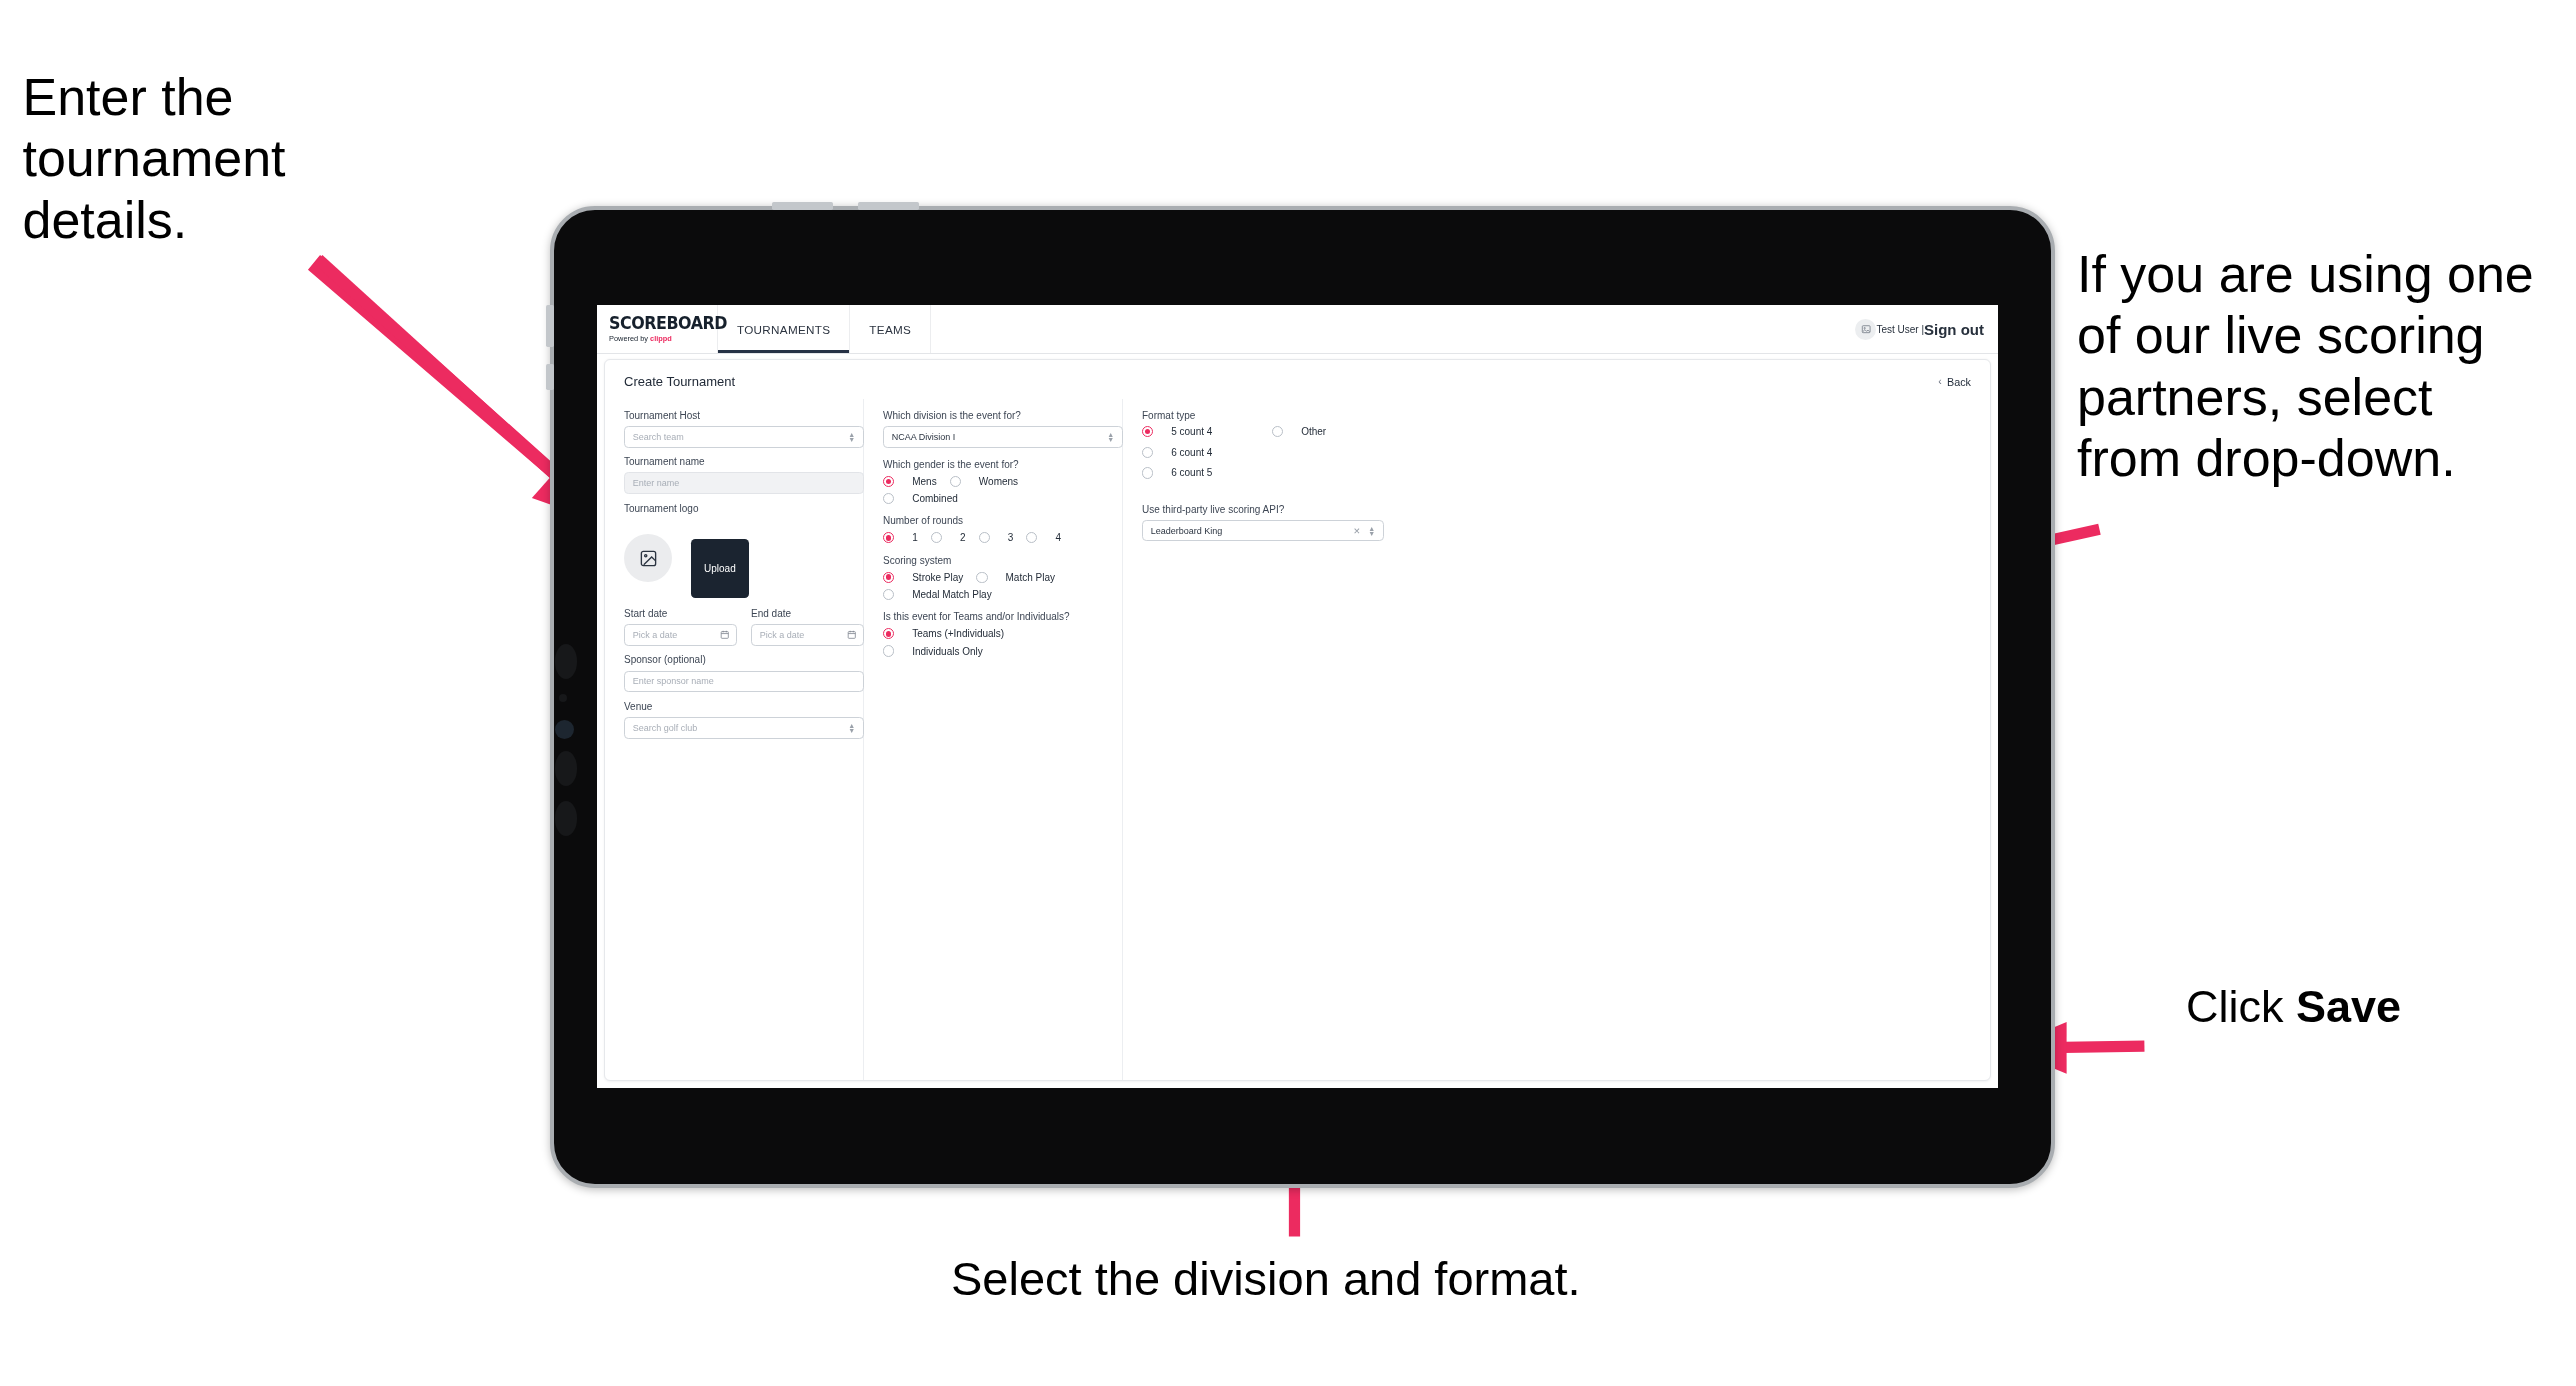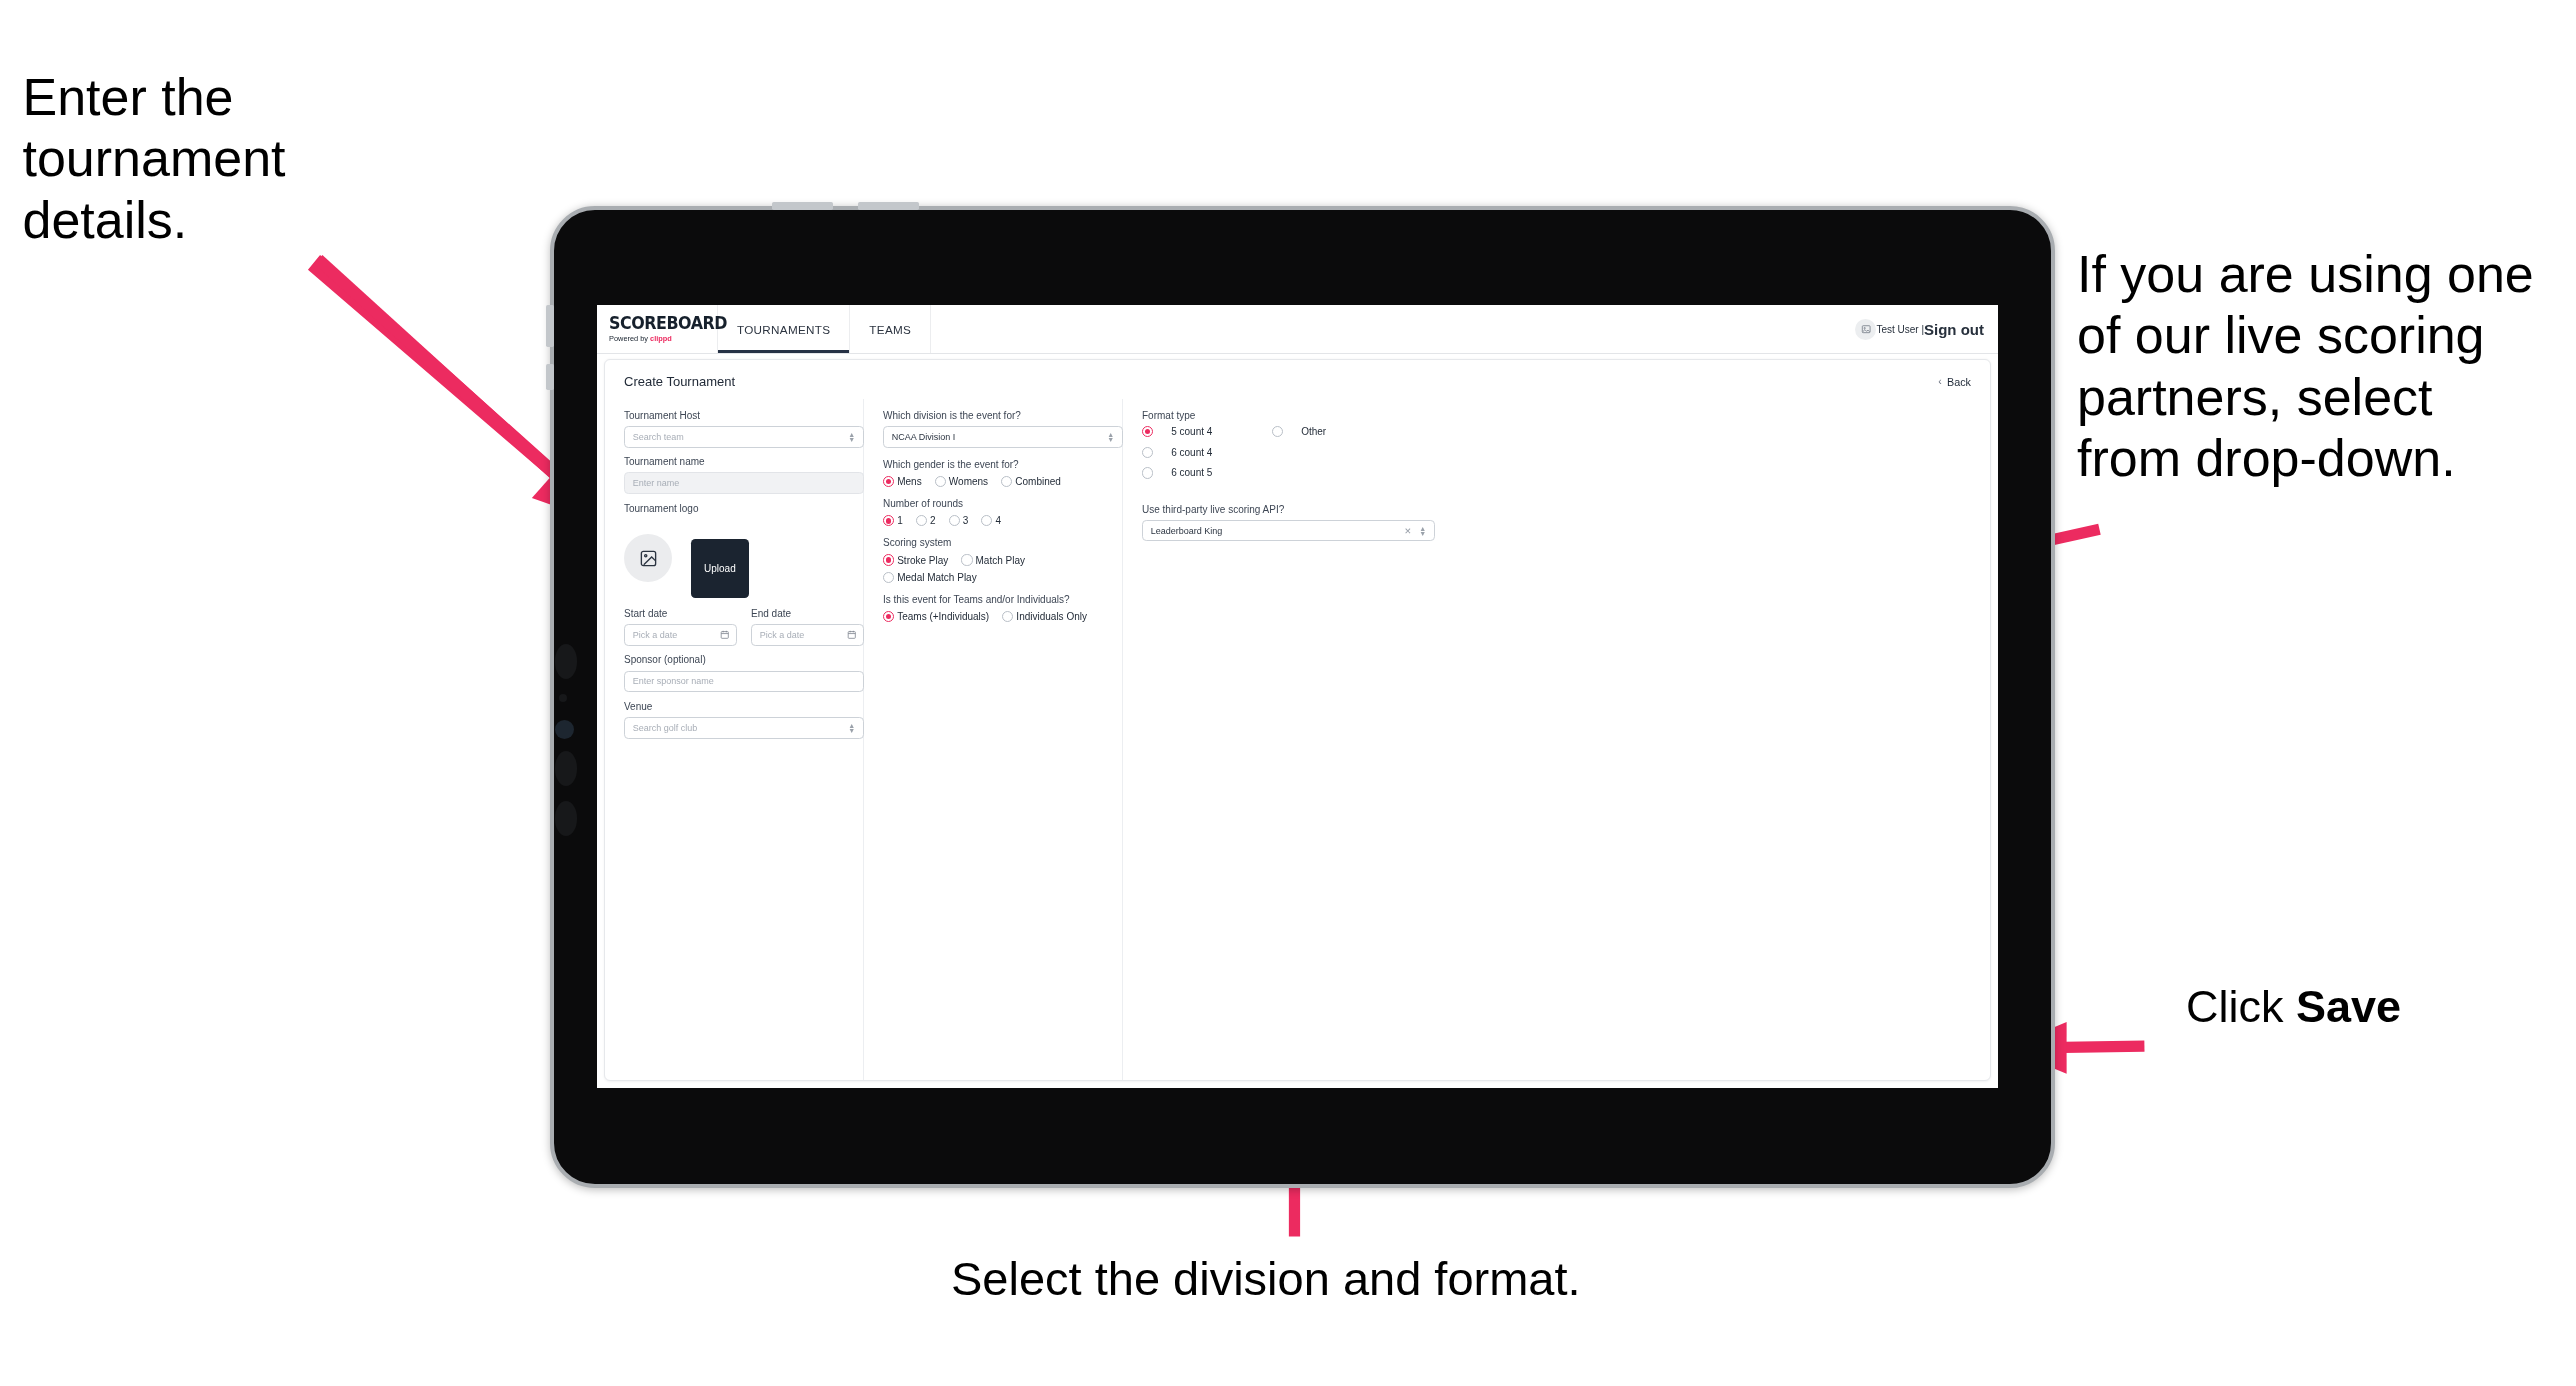--- a/index.html
+++ b/index.html
@@ -111,21 +111,21 @@
   #upload-btn{background:#1b2430;color:#fff;font-size:10px;border-radius:4.3px;
     padding:24px 13px;cursor:pointer;margin-top:20px;}
 
   #date-row{display:flex;gap:14px;margin-top:1.7px;}
   .date-col{width:113px;}
   .date-col .finput{width:113px;}
 
   
   .qlabel{font-size:10px;color:#3d4654;margin:11.2px 0 6px 0;}
   .radio-row{display:flex;align-items:center;gap:6px;flex-wrap:wrap;}
-  .radio-item{display:flex;align-items:center;gap:3px;cursor:pointer;margin-right:7px;}
+  .radio-item{display:flex;align-items:center;gap:18px;cursor:pointer;margin-right:7px;}
   .rdot{width:11.2px;height:11.2px;border-radius:50%;border:1.2px solid #b9bfc7;
     box-sizing:border-box;display:flex;align-items:center;justify-content:center;flex:none;}
   .rdot.on{border-color:#ec2b60;}
   .rdot.on::after{content:"";width:5.6px;height:5.6px;border-radius:50%;background:#ec2b60;}
   .rlabel{font-size:10px;color:#242d39;}
 
   
   .fmt-wrap{display:flex;}
   .fmt-left{width:130px;}
   .fmt-item{display:flex;align-items:center;gap:18px;margin-bottom:9.5px;cursor:pointer;}
@@ -377,21 +377,21 @@
             </div>
             <div class="fmt-right">
               <div class="fmt-item">
                 <span class="rdot"></span>
                 <span class="rlabel">Other</span>
               </div>
             </div>
           </div>
 
           <div class="flabel" style="margin-top:15.6px">Use third-party live scoring API?</div>
-          <div class="finput" style="width:293px">
+          <div class="finput" style="width:242px">
             <span class="val">Leaderboard King</span>
             <span class="clearx">✕</span>
             <span class="caret">▲<br>▼</span>
           </div>
         </div>
       </div>
 
     </div>
   </div>
 </div>

